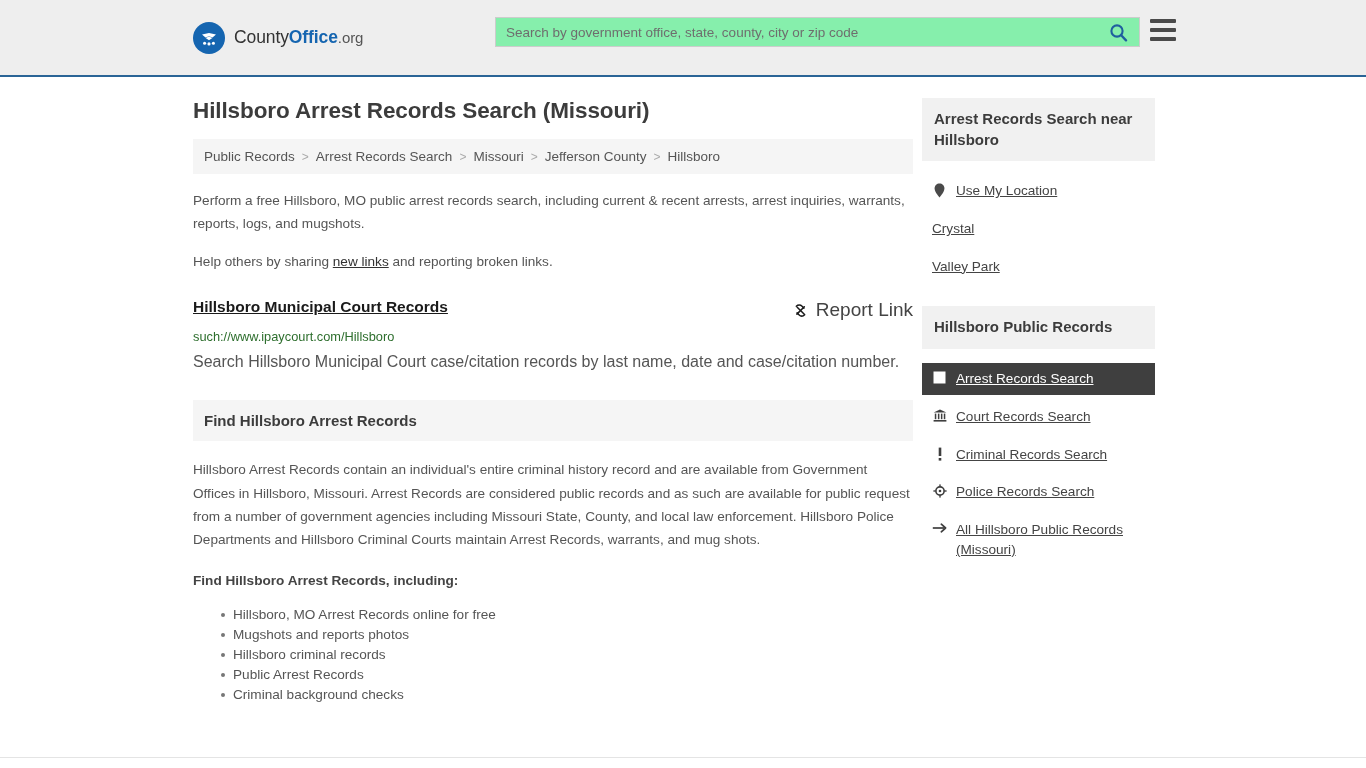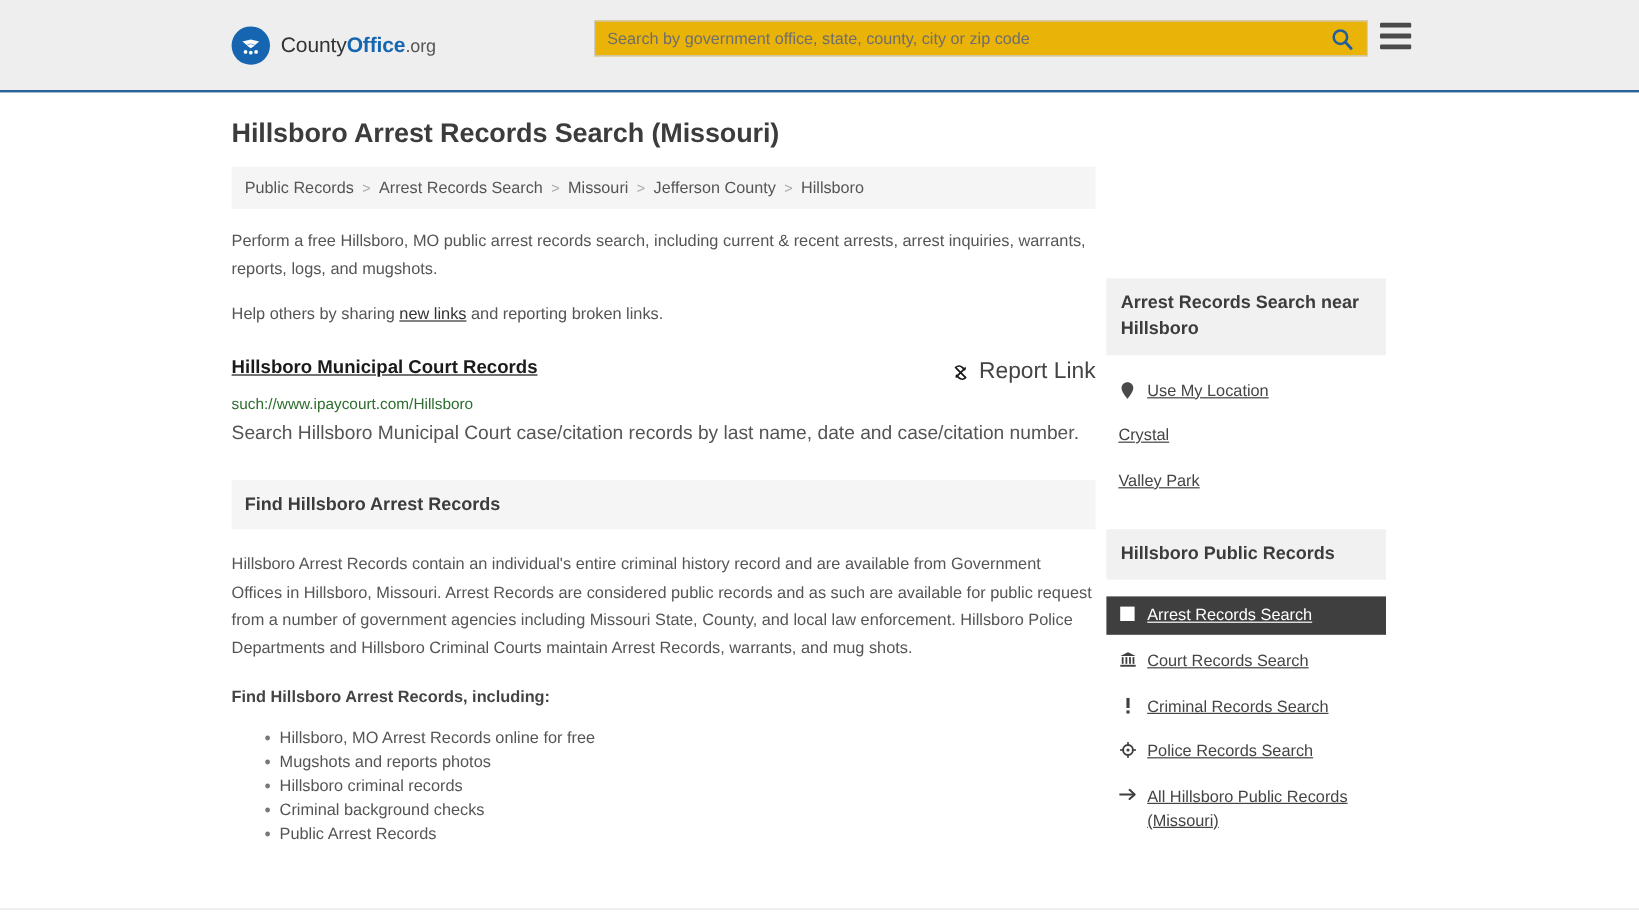--- a/index.html
+++ b/index.html
@@ -46,21 +46,21 @@
   .brand-text .b-office { color: #1565b0; font-weight: bold; }
   .brand-text .b-county { color: #333333; }
   .brand-text .b-org { color: #555555; font-size: 15px; }
 
   .search-wrap {
     position: absolute;
     left: 495px;
     top: 17px;
     width: 645px;
     height: 30px;
-    background: #eab308;
+    background: #86efac;
     border: 1px solid #cccccc;
     display: flex;
     align-items: center;
   }
   .search-input {
     flex: 1;
     border: none;
     outline: none;
     height: 28px;
     padding: 0 10px;
@@ -99,21 +99,20 @@
   .page {
     width: 1366px;
     padding-top: 21px;
   }
   .container {
     width: 980px;
     margin: 0 auto;
     position: relative;
     display: flex;
     gap: 9px;
-    align-items: flex-end;
   }
   .main-col { width: 720px; }
   .side-col { width: 233px; }
 
   h1.page-title {
     font-size: 22.5px;
     font-weight: bold;
     color: #3c3c3c;
     margin-bottom: 15px;
     letter-spacing: -0.1px;
@@ -349,22 +348,22 @@
       </div>
 
       <div class="section-head">Find Hillsboro Arrest Records</div>
       <p class="para">Hillsboro Arrest Records contain an individual's entire criminal history record and are available from Government Offices in Hillsboro, Missouri. Arrest Records are considered public records and as such are available for public request from a number of government agencies including Missouri State, County, and local law enforcement. Hillsboro Police Departments and Hillsboro Criminal Courts maintain Arrest Records, warrants, and mug shots.</p>
       <p class="para strong">Find Hillsboro Arrest Records, including:</p>
 
       <ul class="bullets">
         <li>Hillsboro, MO Arrest Records online for free</li>
         <li>Mugshots and reports photos</li>
         <li>Hillsboro criminal records</li>
+        <li>Public Arrest Records</li>
         <li>Criminal background checks</li>
-        <li>Public Arrest Records</li>
       </ul>
     </div>
 
     <div class="side-col">
 
       <div class="side-head">Arrest Records Search near Hillsboro</div>
       <div class="side-list">
 
         <a class="side-item" href="#">
           <span class="s-ico">

